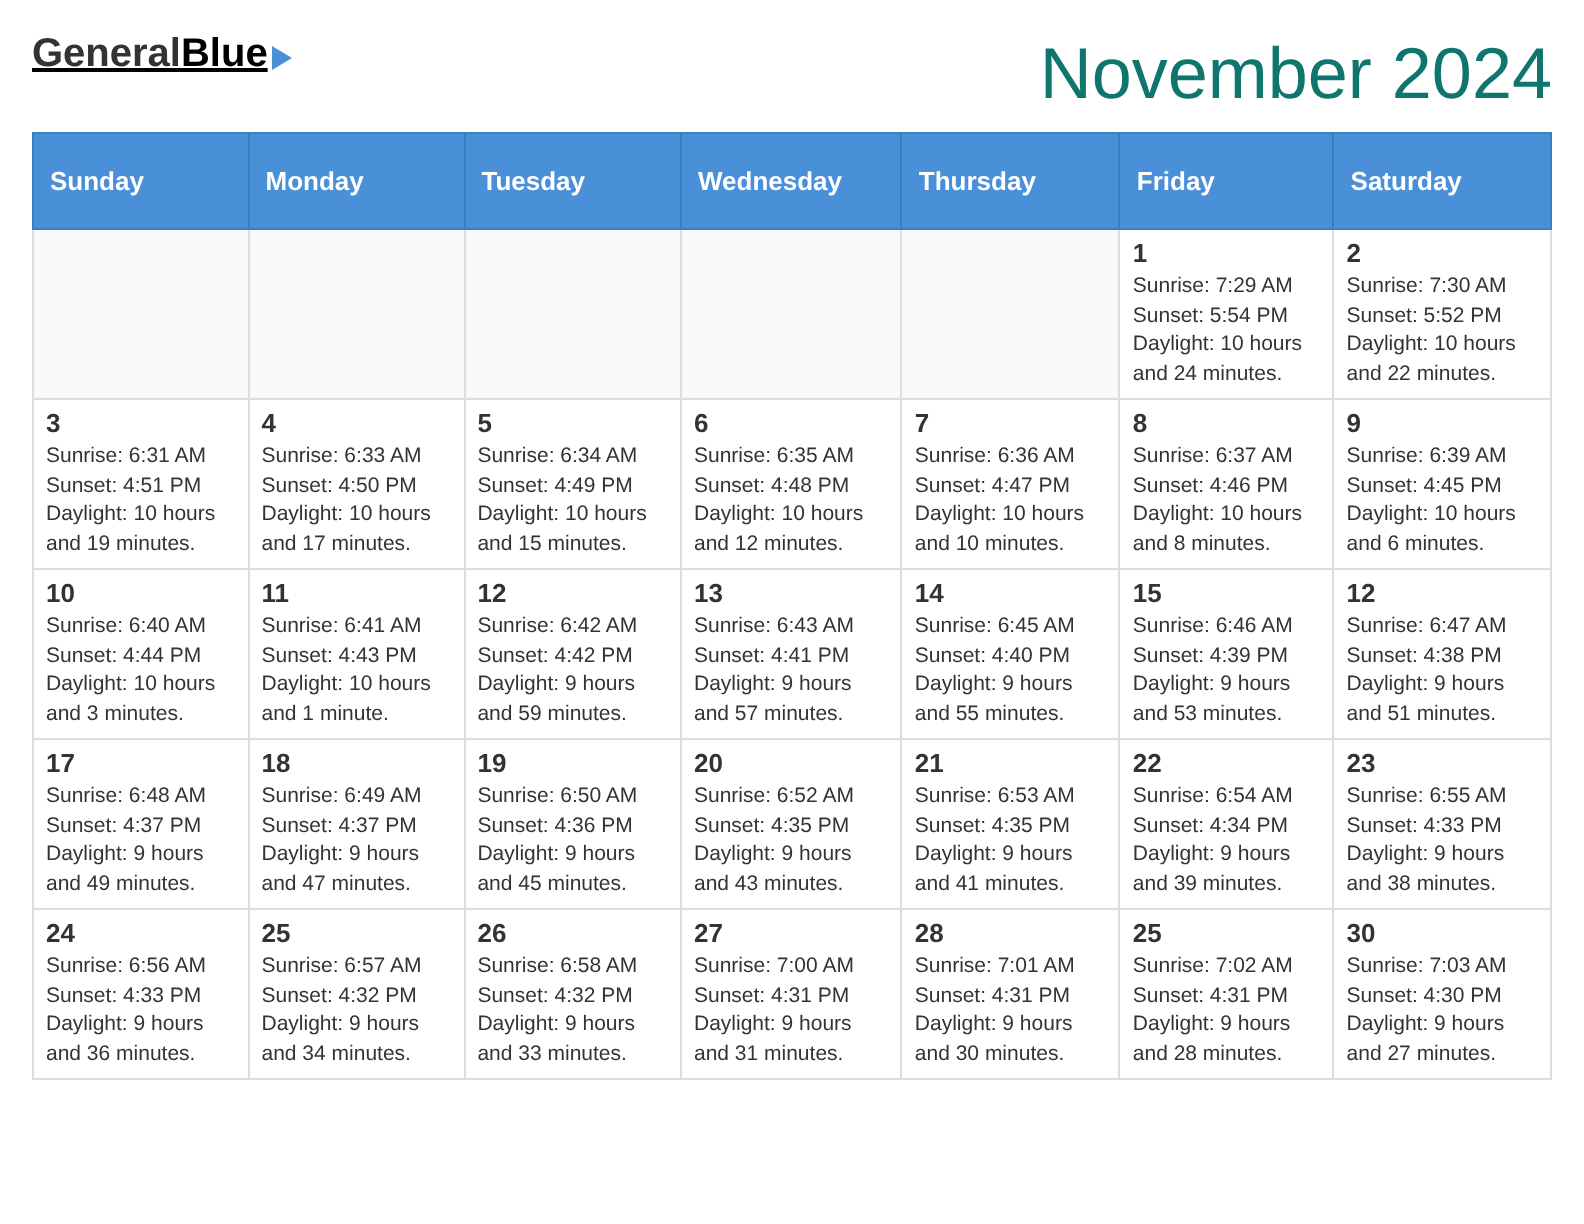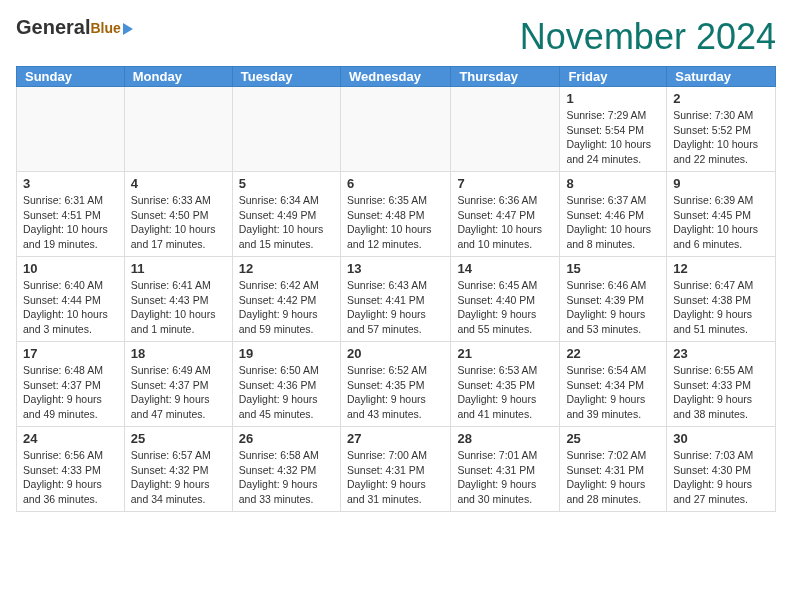--- a/index.html
+++ b/index.html
@@ -17,30 +17,31 @@
       margin-bottom: 8px;
     }
     .logo {
       display: flex;
       flex-direction: column;
       align-items: flex-start;
     }
     .logo-text {
       display: flex;
       align-items: center;
+      text-decoration: underline;
     }
     .logo-general {
       font-size: 20px;
       font-weight: bold;
       color: #333;
     }
     .logo-blue {
-      font-size: 14px;
-      font-weight: bold;
-      color: #a16207;
+      font-size: 20px;
+      font-weight: bold;
+      color: #000000;
     }
     .logo-arrow {
       width: 0;
       height: 0;
       border-left: 10px solid #4a90d9;
       border-top: 6px solid transparent;
       border-bottom: 6px solid transparent;
       margin-left: 2px;
       margin-top: 2px;
     }
@@ -58,21 +59,21 @@
     }
     .calendar {
       width: 100%;
       border-collapse: collapse;
       border: 1px solid #ccc;
     }
     .calendar th {
       background-color: #4a90d9;
       color: #fff;
       text-align: left;
-      padding: 2px 8px;
+      padding: 16px 8px;
       font-size: 13px;
       font-weight: bold;
       border: 1px solid #3a7fc0;
     }
     .calendar td {
       vertical-align: top;
       padding: 4px 6px;
       border: 1px solid #ddd;
       width: 113px;
       min-height: 80px;

